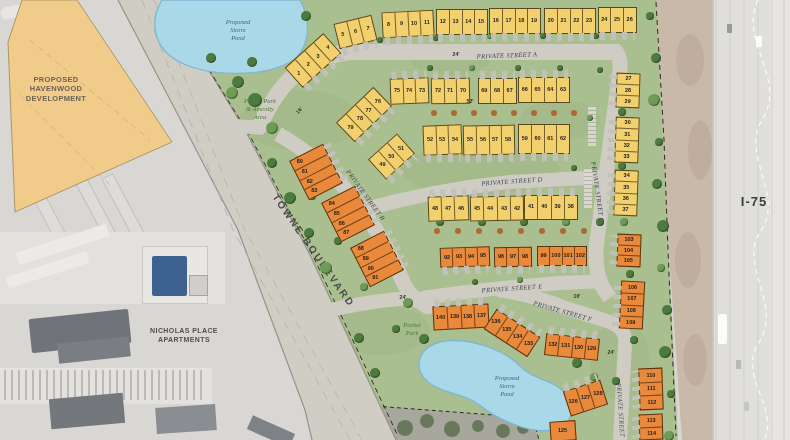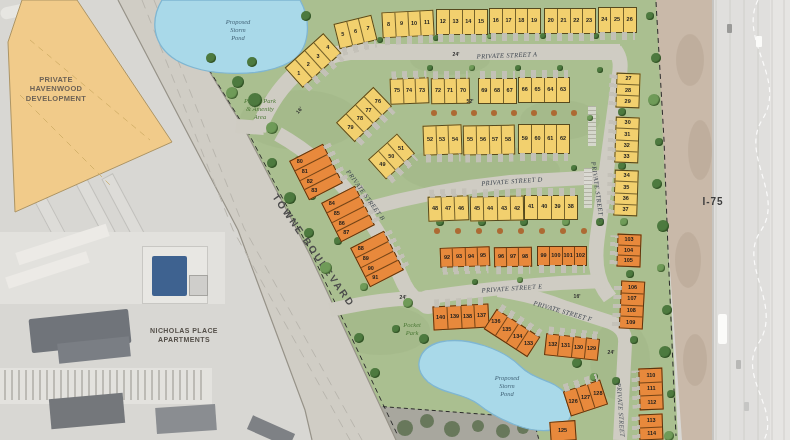--- a/index.html
+++ b/index.html
@@ -32,21 +32,21 @@
      background:repeating-linear-gradient(0deg,rgba(196,193,184,.95) 0 4px,rgba(196,193,184,0) 4px 9px);}
   .drive.right{left:100%;top:1px;bottom:1px;width:8px;
      background:repeating-linear-gradient(0deg,rgba(196,193,184,.95) 0 4px,rgba(196,193,184,0) 4px 9px);}
   .street-label{position:absolute;font-family:"Liberation Serif",serif;font-style:italic;font-size:6.5px;
      color:#3e4650;letter-spacing:.4px;white-space:nowrap;}
   .dim-label{position:absolute;font-size:5px;font-weight:bold;color:#2e2e2e;white-space:nowrap;}
   .region-label{position:absolute;text-align:center;white-space:pre-line;line-height:1.25;
      transform:translate(-50%,-50%);}
   .lbl-havenwood{left:56px;top:89px;font-size:7.5px;font-weight:bold;color:#6e6356;letter-spacing:.3px;}
   .lbl-nicholas{left:184px;top:336px;font-size:7px;font-weight:bold;color:#55504a;letter-spacing:.4px;}
-  .lbl-i75{left:713px;top:202px;font-size:10px;font-weight:bold;color:#3d3d3d;letter-spacing:1px;}
+  .lbl-i75{left:754px;top:202px;font-size:13px;font-weight:bold;color:#3d3d3d;letter-spacing:1px;}
   .lbl-towne{left:313px;top:251px;font-size:10px;font-weight:bold;color:#4c4c4c;letter-spacing:2.2px;
      transform:translate(-50%,-50%) rotate(55deg);white-space:nowrap;}
   .pond-text{font-family:"Liberation Serif",serif;font-style:italic;font-size:6.5px;color:#46687c;}
   .park-text{font-family:"Liberation Serif",serif;font-style:italic;font-size:6.5px;color:#4e7a38;}
   .lbl-pond-upper{left:238px;top:30px;}
   .lbl-pond-lower{left:507px;top:386px;}
   .lbl-amenity{left:260px;top:109px;}
   .lbl-pocket{left:412px;top:329px;}
 </style>
 </head>
@@ -152,21 +152,21 @@
     <path d="M162,0 C150,20 152,45 176,60 C205,77 262,78 290,62 C310,50 312,22 300,0 Z" fill="#a9d9e9" stroke="#7fb6d2" stroke-width="1.3"></path>
     <path d="M440,342 C418,348 412,368 428,382 C444,395 462,392 478,404 C498,420 530,434 552,430 C572,426 578,408 566,394 C552,378 536,382 520,366 C504,350 468,336 440,342 Z" fill="#a9d9e9" stroke="#7fb6d2" stroke-width="1.3"></path>
 
     <path d="M656,2 L664,140 L668,250 L676,436" fill="none" stroke="#2a2a2a" stroke-width="1" stroke-dasharray="5,4"></path>
   </svg>
 
   <div class="features" id="features">
     <div class="comb" style="left:588px;top:106px;width:8px;height:40px;"></div>
     <div class="comb" style="left:584px;top:168px;width:8px;height:40px;"></div>
 
-    <div class="region-label lbl-havenwood">PRIVATE
+    <div class="region-label lbl-havenwood">PROPOSED
 HAVENWOOD
 DEVELOPMENT</div>
     <div class="region-label lbl-nicholas">NICHOLAS PLACE
 APARTMENTS</div>
     <div class="region-label lbl-i75">I-75</div>
     <div class="region-label lbl-towne">TOWNE BOULEVARD</div>
     <div class="region-label pond-text lbl-pond-upper">Proposed
 Storm
 Pond</div>
     <div class="region-label pond-text lbl-pond-lower">Proposed

